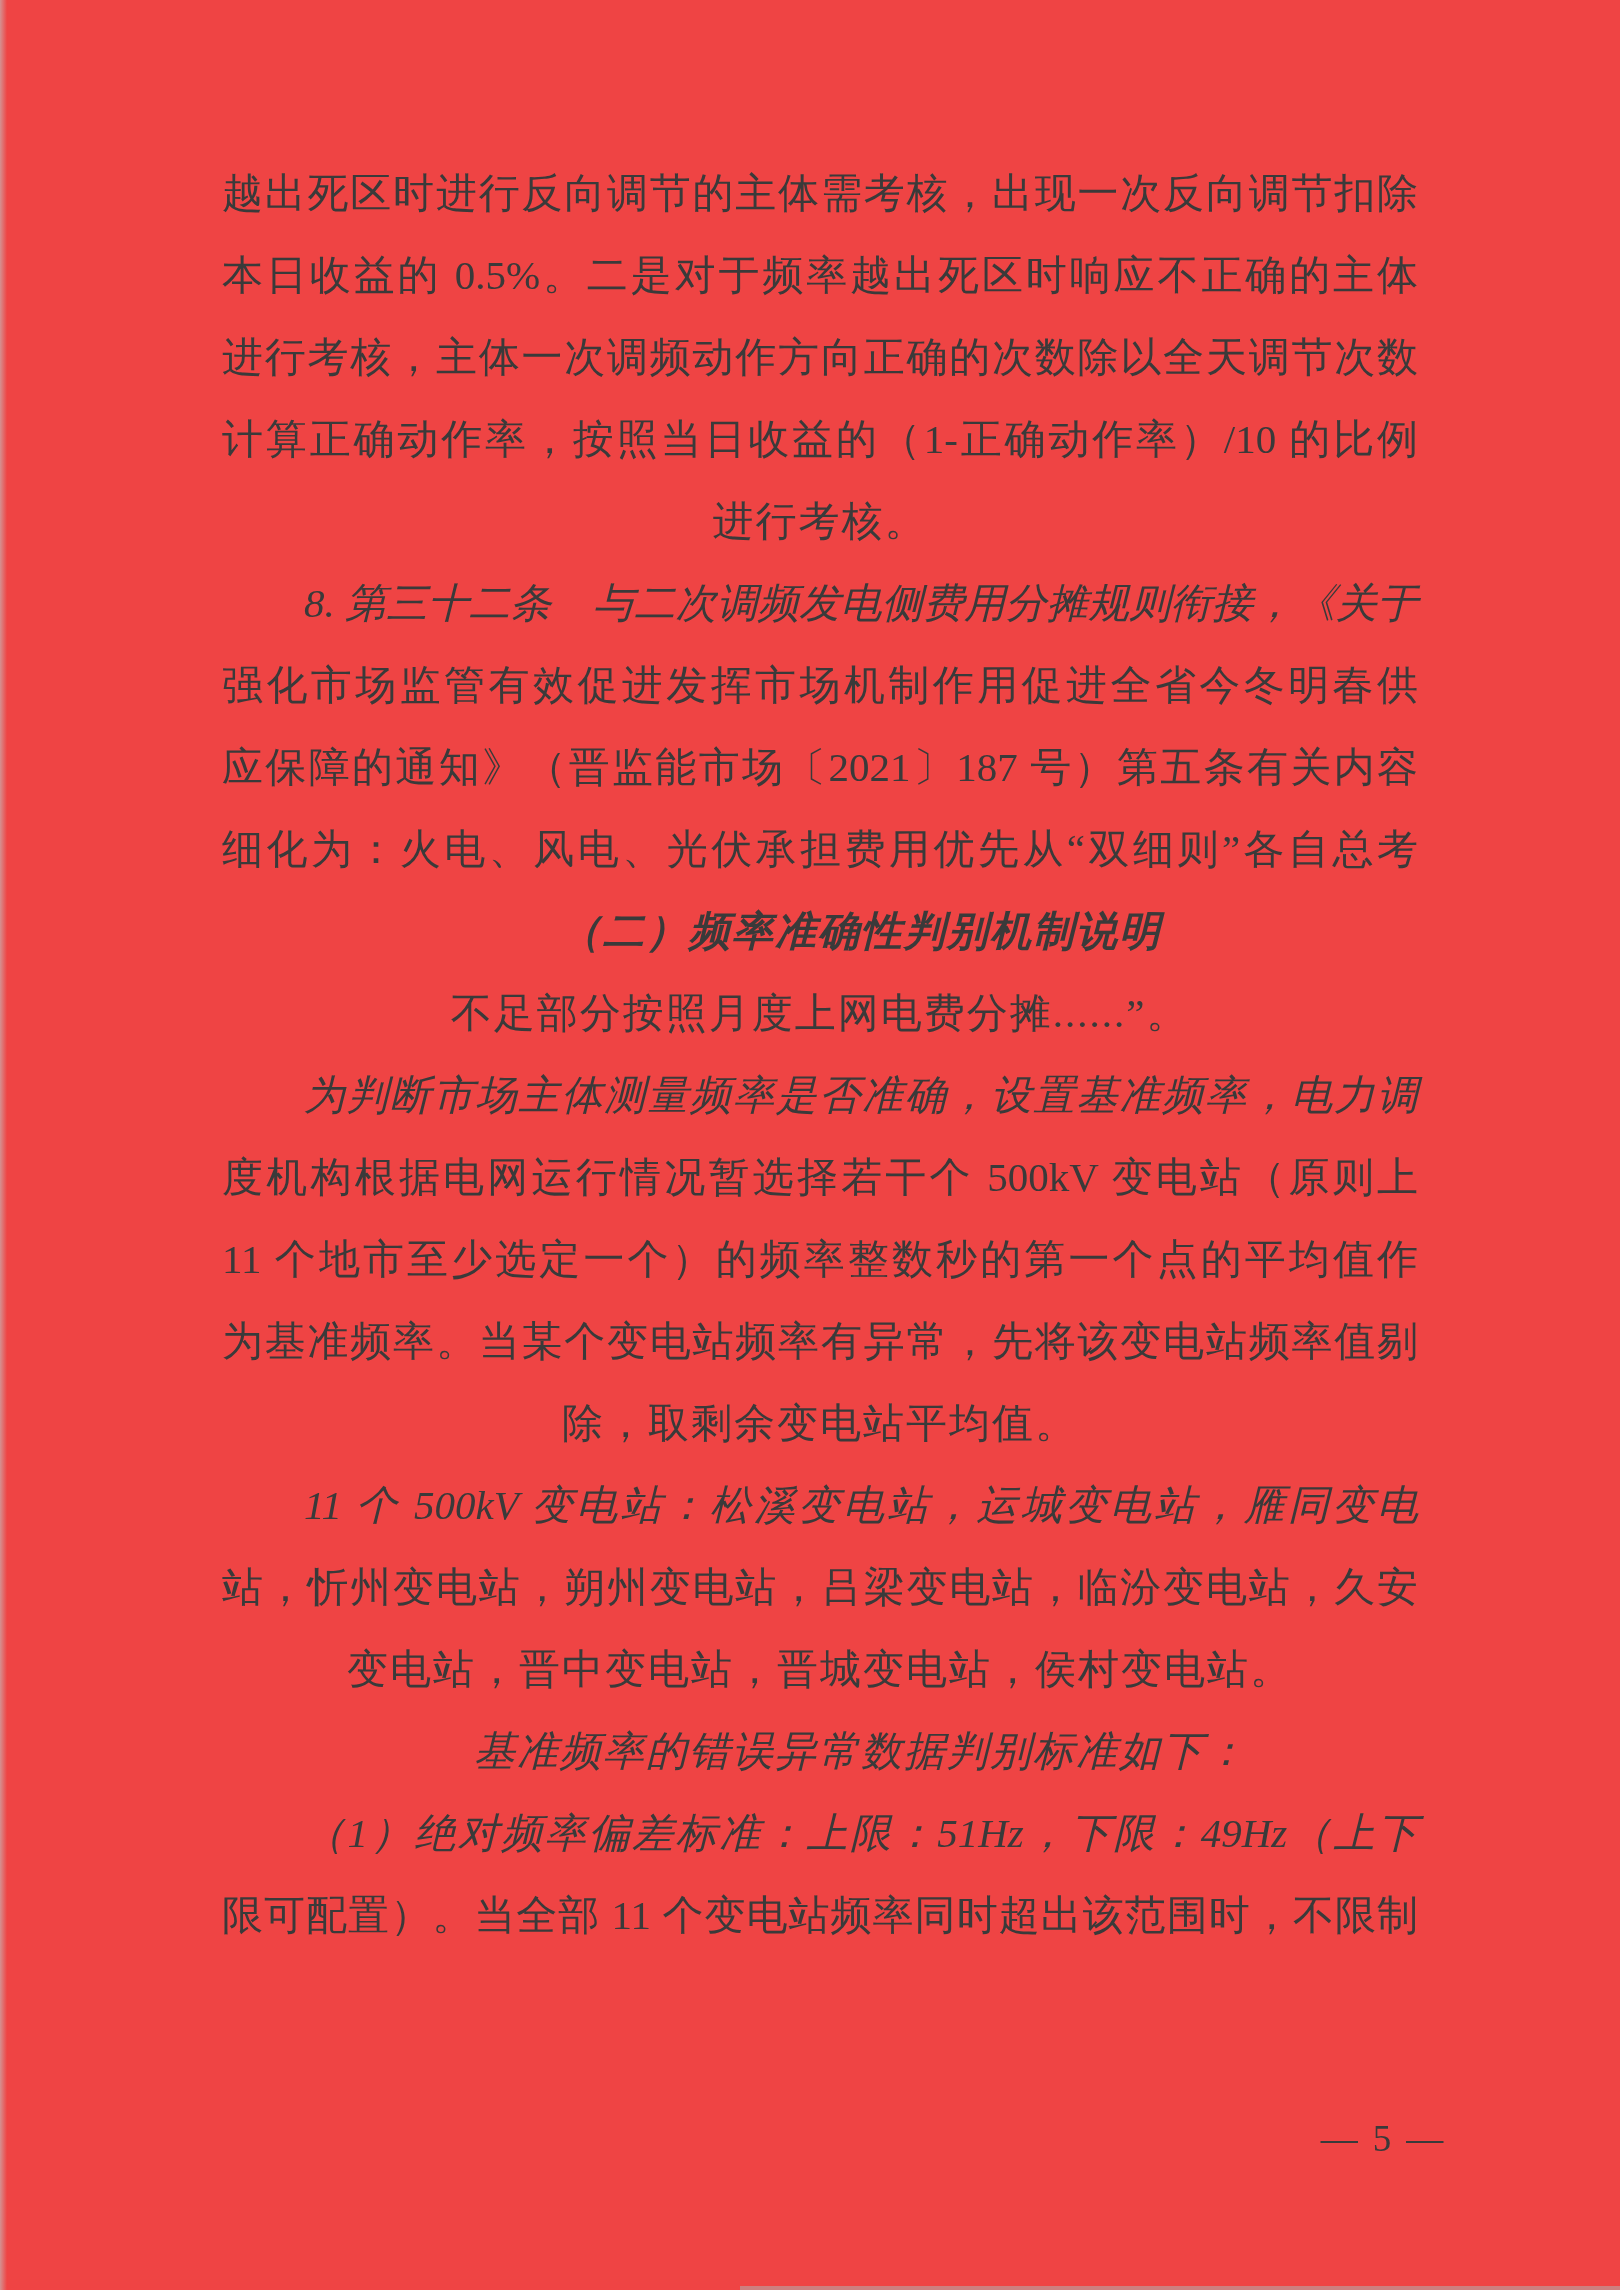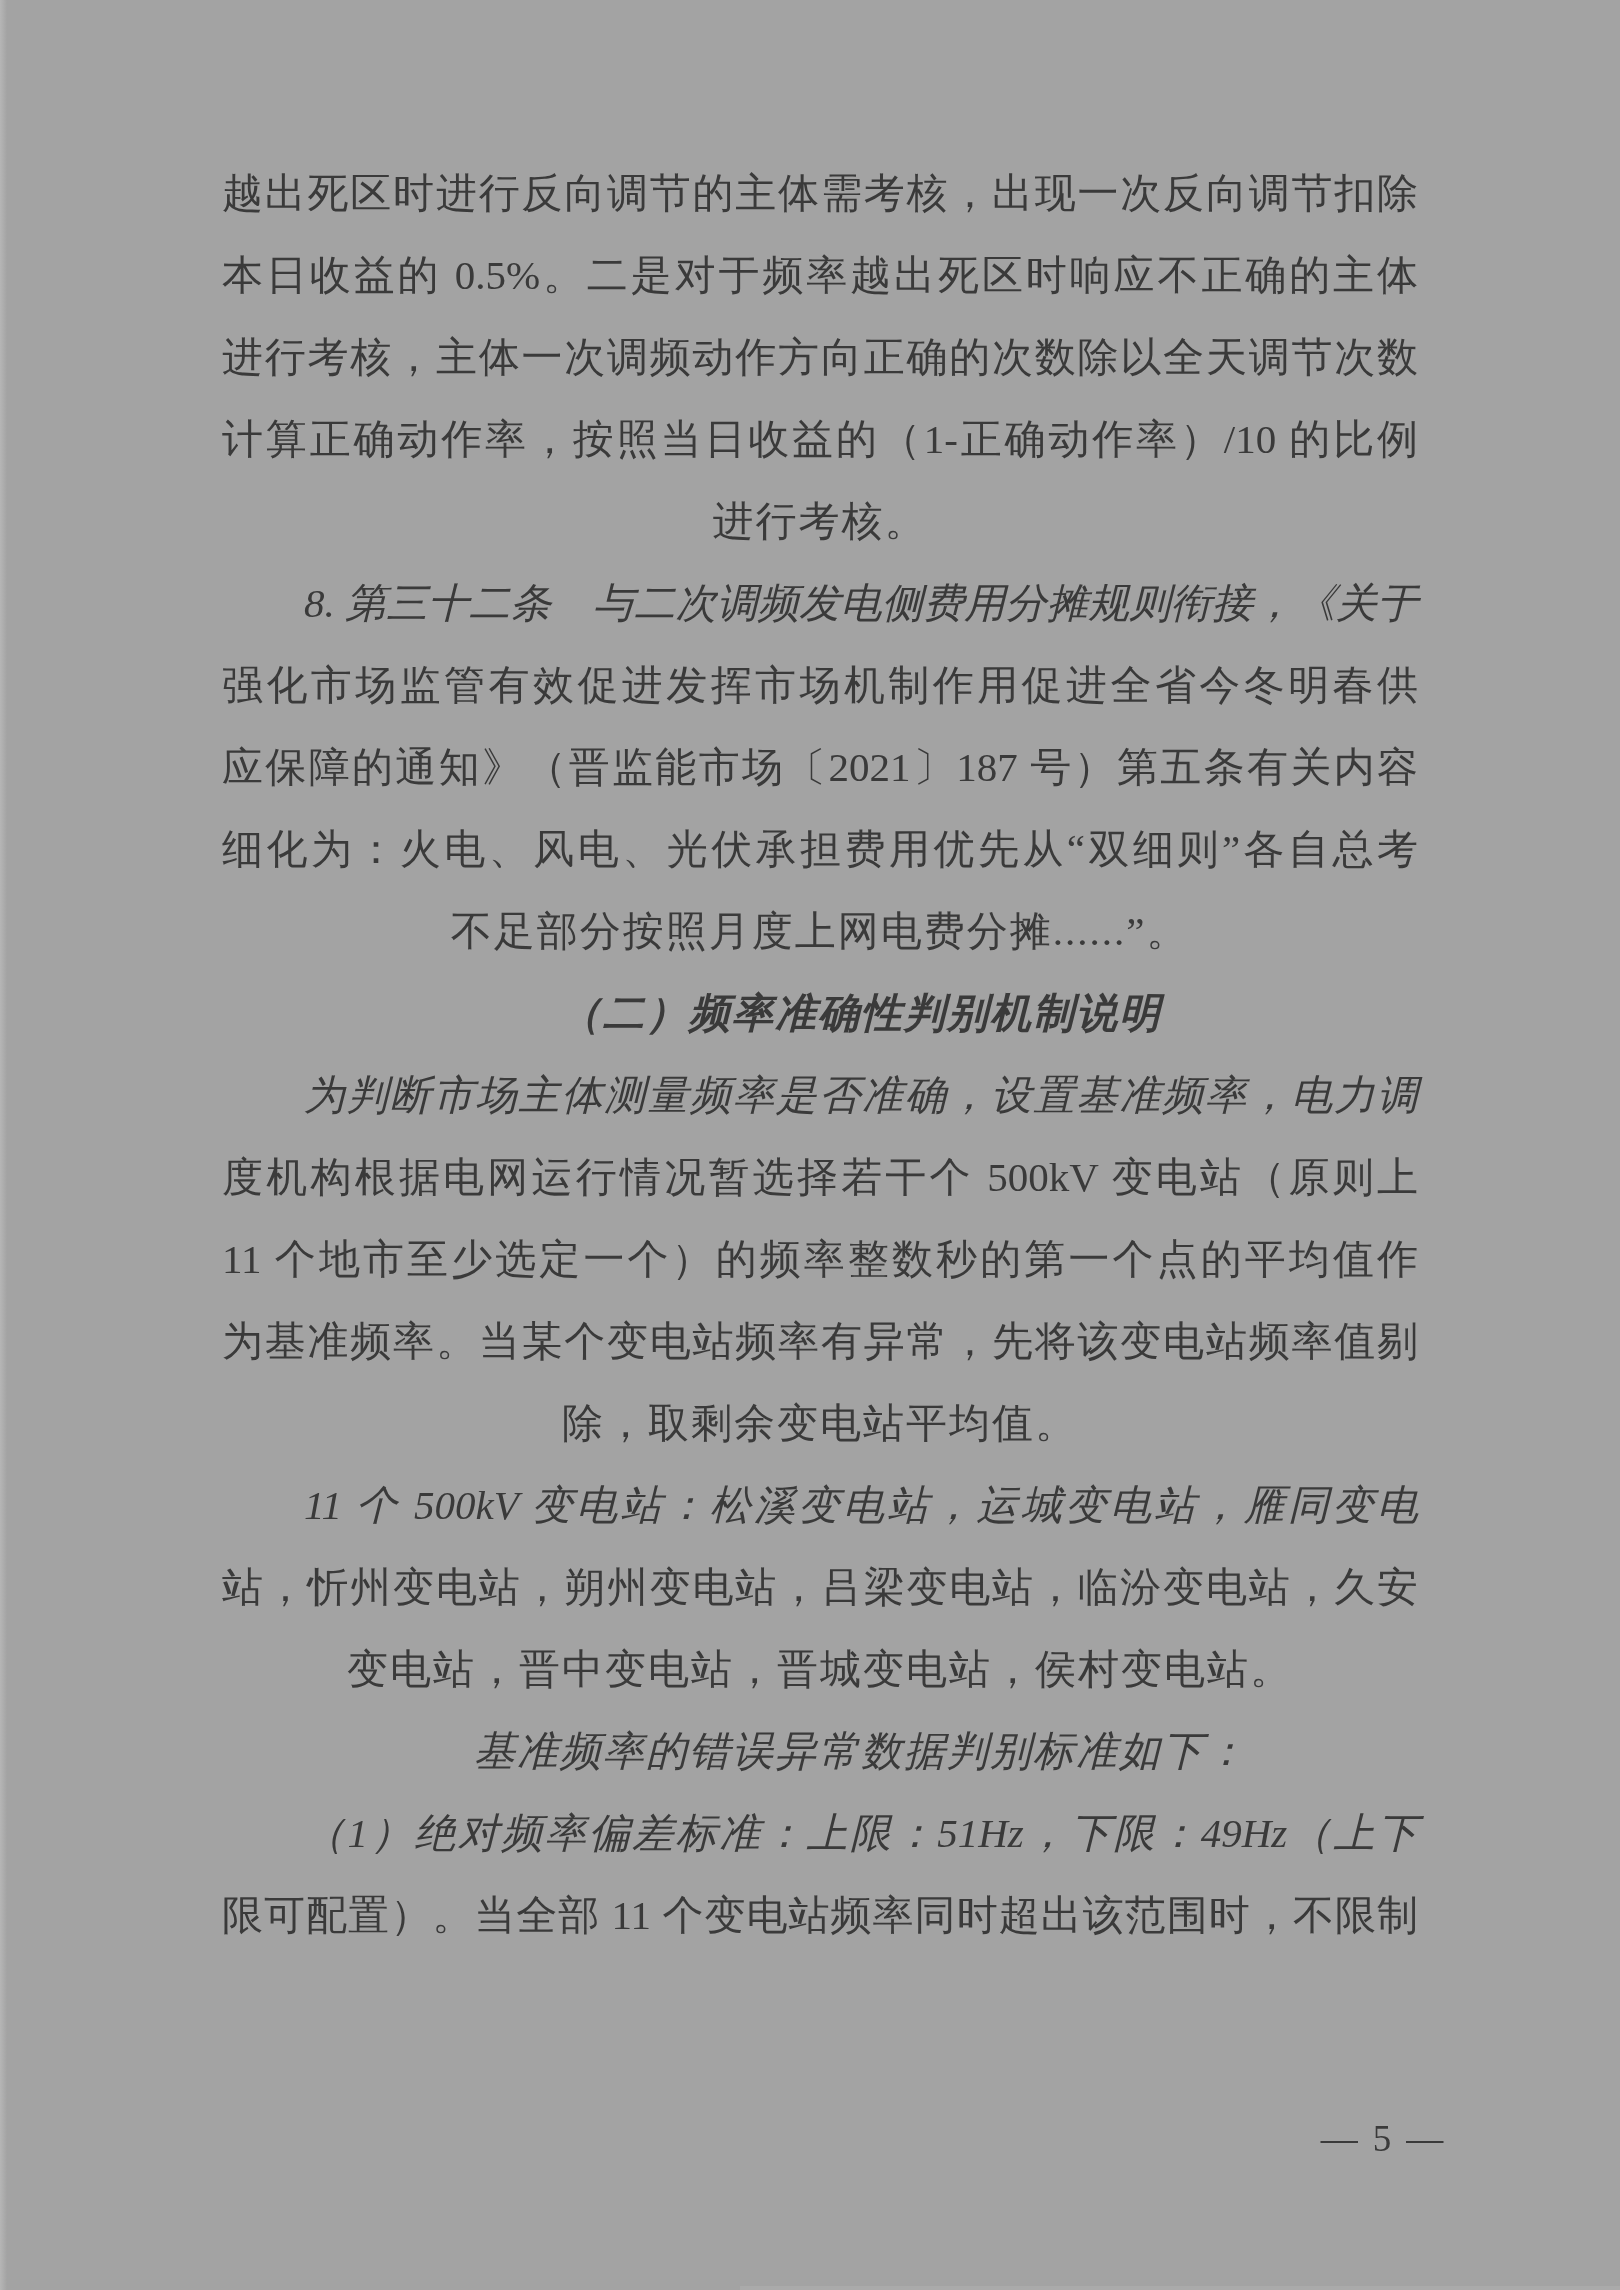--- a/index.html
+++ b/index.html
@@ -4,21 +4,21 @@
 <style>
   html, body {
     margin: 0;
     padding: 0;
     background: #ffffff;
   }
   .page {
     position: relative;
     width: 1620px;
     height: 2291px;
-    background: #a3a3a3;
+    background: #ef4444;
     overflow: hidden;
     font-family: "Liberation Serif", "DejaVu Serif", serif;
     color: #363636;
   }
   .content {
     position: absolute;
     left: 222px;
     top: 152px;
     width: 1196px;
   }
@@ -83,22 +83,22 @@
   <div class="content">
     <div class="line j">越出死区时进行反向调节的主体需考核，出现一次反向调节扣除</div>
     <div class="line j">本日收益的 0.5%。二是对于频率越出死区时响应不正确的主体</div>
     <div class="line j">进行考核，主体一次调频动作方向正确的次数除以全天调节次数</div>
     <div class="line j">计算正确动作率，按照当日收益的（1-正确动作率）/10 的比例</div>
     <div class="line l">进行考核。</div>
     <div class="line j ind">8. 第三十二条　与二次调频发电侧费用分摊规则衔接，《关于</div>
     <div class="line j">强化市场监管有效促进发挥市场机制作用促进全省今冬明春供</div>
     <div class="line j">应保障的通知》（晋监能市场〔2021〕187 号）第五条有关内容</div>
     <div class="line j">细化为：火电、风电、光伏承担费用优先从“双细则”各自总考</div>
+    <div class="line l ind bold">（二）频率准确性判别机制说明</div>
     <div class="line l">不足部分按照月度上网电费分摊......”。</div>
-    <div class="line l ind bold">（二）频率准确性判别机制说明</div>
     <div class="line j ind">为判断市场主体测量频率是否准确，设置基准频率，电力调</div>
     <div class="line j">度机构根据电网运行情况暂选择若干个 500kV 变电站（原则上</div>
     <div class="line j">11 个地市至少选定一个）的频率整数秒的第一个点的平均值作</div>
     <div class="line j">为基准频率。当某个变电站频率有异常，先将该变电站频率值剔</div>
     <div class="line l">除，取剩余变电站平均值。</div>
     <div class="line j ind">11 个 500kV 变电站：松溪变电站，运城变电站，雁同变电</div>
     <div class="line j">站，忻州变电站，朔州变电站，吕梁变电站，临汾变电站，久安</div>
     <div class="line l">变电站，晋中变电站，晋城变电站，侯村变电站。</div>
     <div class="line l ind">基准频率的错误异常数据判别标准如下：</div>
     <div class="line j ind">（1）绝对频率偏差标准：上限：51Hz，下限：49Hz（上下</div>

